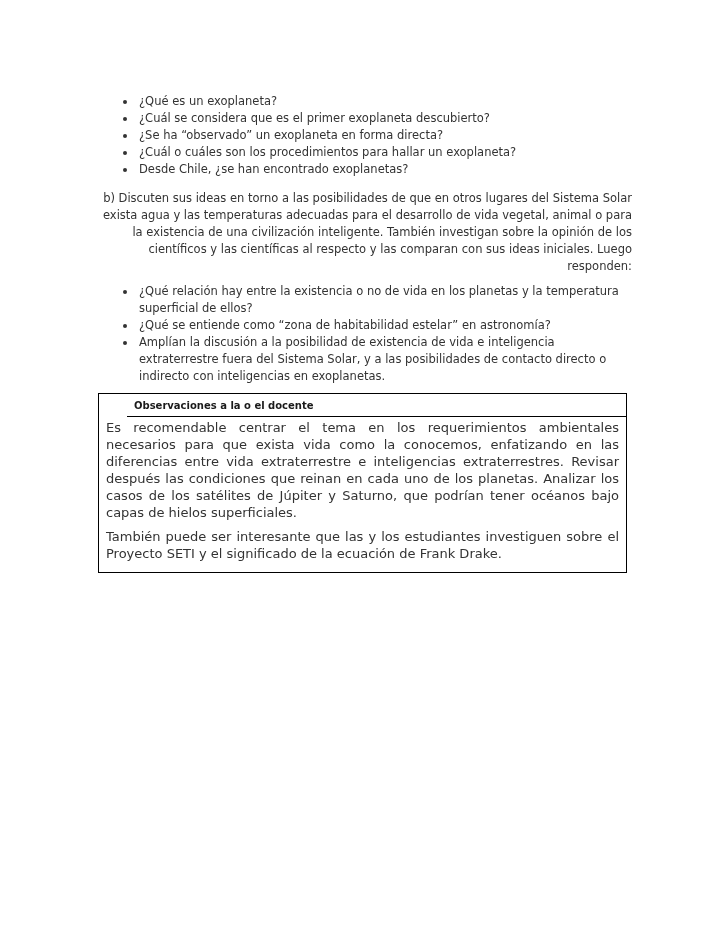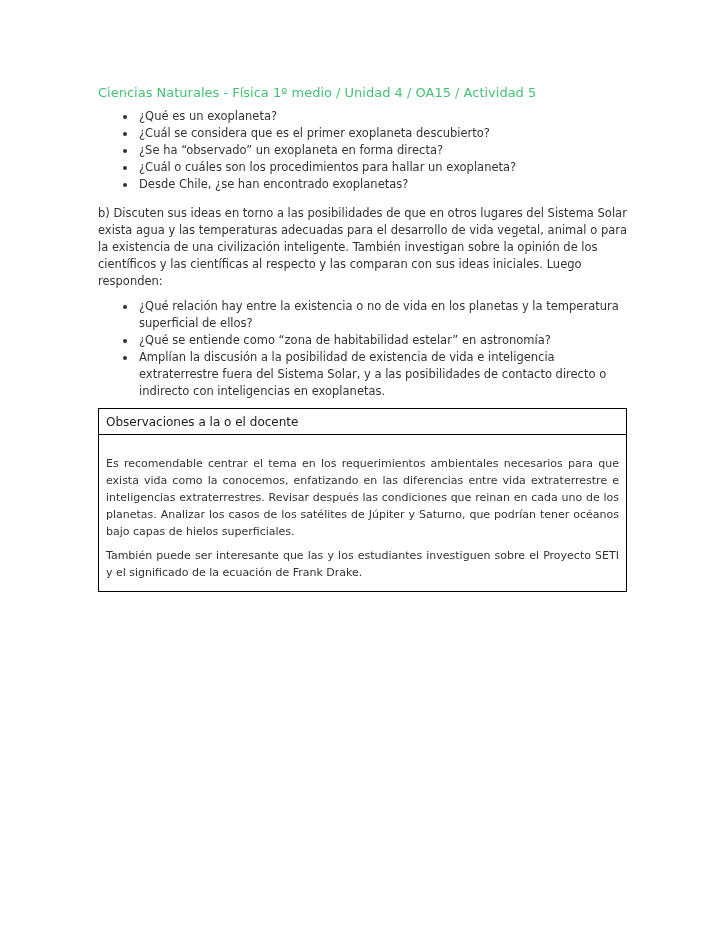--- a/index.html
+++ b/index.html
@@ -43,62 +43,63 @@
     display: inline-block;
     width: 20px;
   }
   .body-par {
     margin: 20px 0 0 0;
     font-size: 11.5px;
     line-height: 17px;
   }
   .body-par.pb {
     margin-top: 12px;
+    text-align: right;
   }
   ul.q-list {
     margin: 8px 0 0 0;
     padding: 0 0 0 39px;
     list-style: disc;
   }
   ul.q-list li {
     font-size: 11.5px;
     line-height: 17px;
     padding-left: 2px;
   }
   .notes-box {
     margin-top: 8px;
     border: 1px solid var(--border);
     width: 529px;
   }
   .notes-title {
-    font-size: 12px;
-    font-weight: normal;
+    font-size: 10px;
+    font-weight: bold;
     color: #1a1a1a;
     padding: 6px 7px 5px 7px;
     border-bottom: 1px solid var(--border);
+    margin-left: 28px;
   }
   .notes-body {
     padding: 0 7px 10px 7px;
   }
   .notes-body p {
-    margin: 20px 0 0 0;
-    font-size: 11px;
+    margin: 2px 0 0 0;
+    font-size: 13px;
     line-height: 17px;
     text-align: justify;
   }
   .notes-body p + p {
     margin-top: 7px;
   }
 </style>
 </head>
 <body>
 
 <div class="page">
 
-  <div class="breadcrumb">Ciencias Naturales - Física 1º medio / Unidad 4 / OA15 / Actividad 5</div>
 
 
 
   <ul class="q-list">
     <li>¿Qué es un exoplaneta?</li>
     <li>¿Cuál se considera que es el primer exoplaneta descubierto?</li>
     <li>¿Se ha “observado” un exoplaneta en forma directa?</li>
     <li>¿Cuál o cuáles son los procedimientos para hallar un exoplaneta?</li>
     <li>Desde Chile, ¿se han encontrado exoplanetas?</li>
   </ul>

